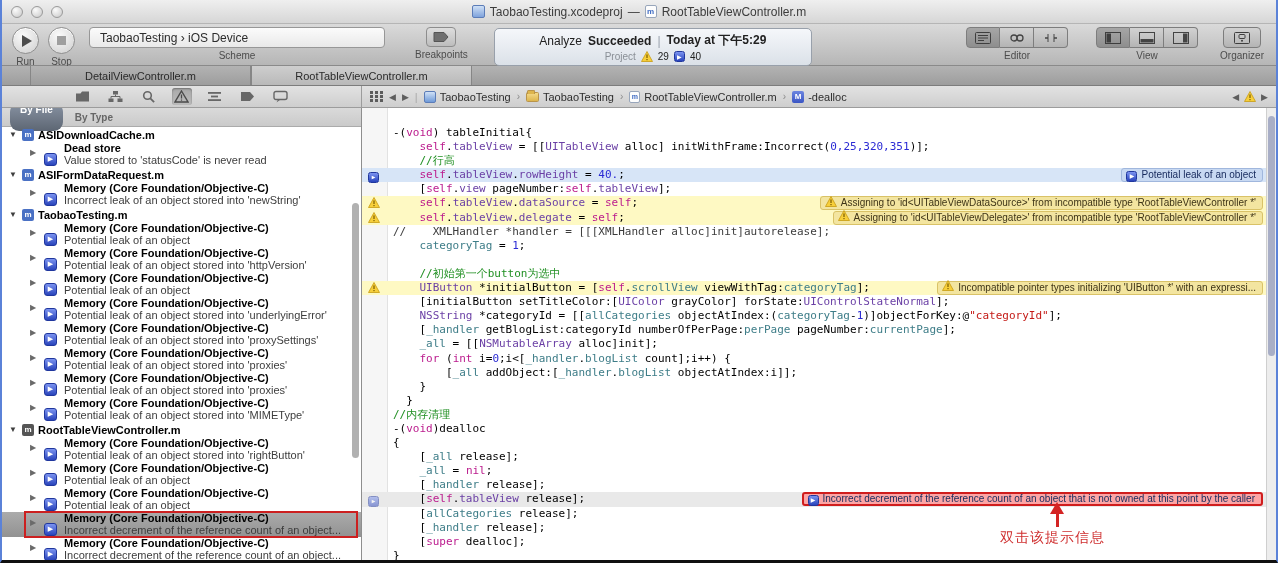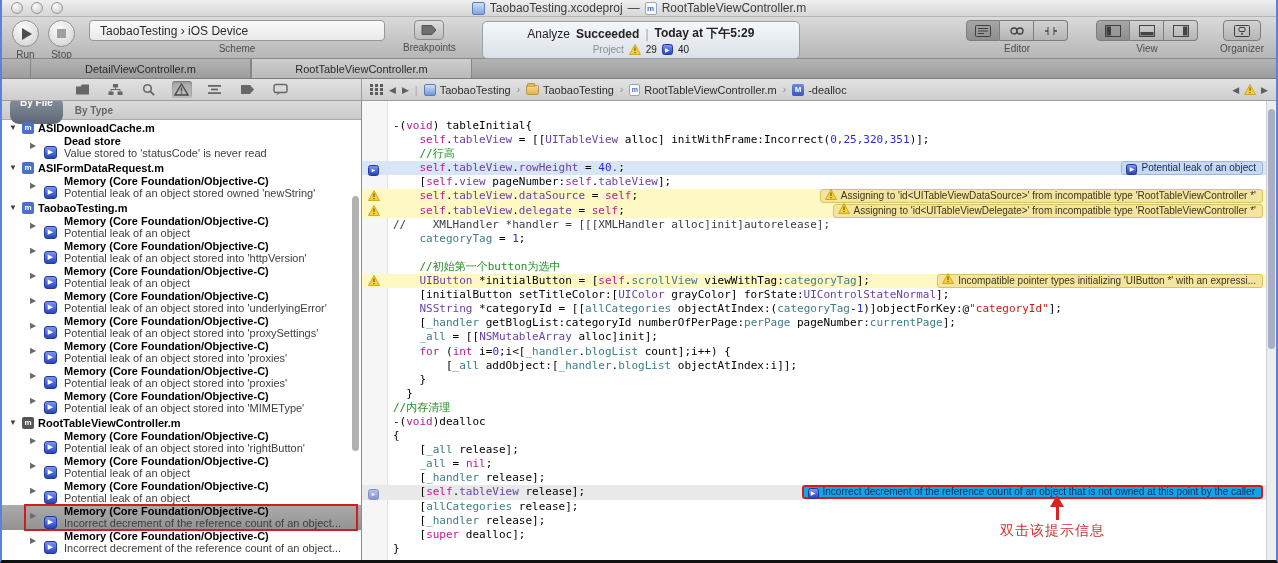--- a/index.html
+++ b/index.html
@@ -4,21 +4,21 @@
 <style>
   * { margin:0; padding:0; box-sizing:border-box; }
   html,body { width:1278px; height:563px; overflow:hidden; }
   body {
     font-family:"Liberation Sans", sans-serif;
     background:#fff; position:relative;
     border-left:2px solid #5b82d8; border-right:2px solid #5b82d8; border-bottom:3px solid #101010;
     display:flex; flex-direction:column;
   }
   
-  .titlebar { height:17px; background:linear-gradient(#efefef,#d6d6d6); border-bottom:1px solid #b5b5b5; position:relative; display:flex; align-items:center; flex:none; }
+  .titlebar { height:24px; background:linear-gradient(#efefef,#d6d6d6); border-bottom:1px solid #b5b5b5; position:relative; display:flex; align-items:center; flex:none; }
   .traffic { display:flex; gap:8px; margin-left:9px; z-index:2; }
   .light { width:12px; height:12px; border-radius:50%; background:radial-gradient(circle at 35% 30%, #fbfbfb,#c7c7c7); border:1px solid #9a9a9a; }
   .window-title { position:absolute; left:0; right:0; display:flex; justify-content:center; align-items:center; gap:5px; font-size:12px; color:#3c3c3c; }
   .ticon-proj { width:13px; height:13px; border-radius:2px; background:linear-gradient(#cfe0f6,#7fa3dc); border:1px solid #5b7cb8; display:inline-block; }
   .ticon-m { width:12px; height:13px; background:#fdfdfd; border:1px solid #98a6bb; border-radius:2px; color:#3f6cc4; font-size:8px; font-weight:bold; display:inline-flex; align-items:center; justify-content:center; }
   
   .toolbar { height:42px; background:linear-gradient(#dadada,#b6b6b6); border-bottom:1px solid #8a8a8a; display:flex; align-items:flex-start; padding-top:3px; flex:none; }
   .tgroup { display:flex; flex-direction:column; align-items:center; }
   .tlabel { font-size:10px; color:#4c4c4c; margin-top:2px; white-space:nowrap; }
   .circle-btn { width:27px; height:27px; border-radius:50%; background:radial-gradient(circle at 40% 30%, #fafafa,#cfcfcf); border:1px solid #8f8f8f; box-shadow:inset 0 1px 0 #fff; display:flex; align-items:center; justify-content:center; }
@@ -96,21 +96,21 @@
   .c-k { color:#bb1b8d; }
   .c-t { color:#6a3fa5; }
   .c-v { color:#3e7d88; }
   .c-n { color:#2a2ad4; }
   .c-c { color:#1f8f21; }
   .c-g { color:#3c3c3c; }
   .c-s { color:#c41a16; }
   .ann { position:absolute; right:13px; top:0; height:14px; display:flex; align-items:center; gap:4px; padding:0 6px 0 4px; border-radius:3px; font-family:"Liberation Sans", sans-serif; font-size:10px; white-space:nowrap; }
   .ann-analyzer { background:#c8d9f2; border:1px solid #a0b7dd; color:#16295c; }
   .ann-warning { background:#f3e5a0; border:1px solid #d9c267; color:#3e3417; }
-  .ann-analyzer-red { background:#0ea5e9; border:2px solid #d01d1d; color:#16295c; }
+  .ann-analyzer-red { background:#fca5a5; border:2px solid #d01d1d; color:#16295c; }
   .ed-scroll { position:absolute; right:0; top:0; bottom:0; width:10px; background:#ededed; border-left:1px solid #cfcfcf; }
   .ed-thumb { position:absolute; left:1px; top:8px; width:7px; height:240px; border-radius:4px; background:#a8aec6; }
   .uparrow { position:absolute; left:688px; top:394px; width:0; height:0; border-left:7px solid transparent; border-right:7px solid transparent; border-bottom:12px solid #d42424; }
   .uparrow::after { content:""; position:absolute; left:-1.5px; top:12px; width:3px; height:13px; background:#d42424; }
   .red-note { position:absolute; left:638px; top:421px; font-size:14px; color:#cf2f2f; letter-spacing:1px; }
 </style>
 </head>
 <body>
 
 <div class="titlebar">
@@ -140,21 +140,21 @@
         <span class="stop-sq"></span>
       </div>
     <div class="tlabel">Stop</div>
   </div>
   <div class="tgroup" style="margin-left:14px">
     <div class="scheme-field">
       <span>TaobaoTesting › iOS Device</span>
     </div>
     <div class="tlabel">Scheme</div>
   </div>
-  <div class="tgroup" style="margin-left:18px">
+  <div class="tgroup" style="margin-left:30px">
     <div class="mini-btn">
       <svg width="16" height="12">
           <path d="M1 1.5h10l4 4.5-4 4.5H1z" fill="#6f6f6f" stroke="#555"></path>
         </svg>
     </div>
     <div class="tlabel">Breakpoints</div>
   </div>
   <div class="statusbox" style="margin-left:26px">
     <div class="status-l1">
       <span>Analyze</span>
@@ -359,21 +359,21 @@
         <div class="file-row">
           <span class="disc">▼</span>
           <span class="ficon" style="background: rgb(74, 113, 196);">m</span>
           <span class="fname">ASIFormDataRequest.m</span>
         </div>
         <div class="issue-row">
           <span class="disc2">▶</span>
           <span class="abadge-wrap"><span class="abadge lg">▶</span></span>
           <span class="itext">
             <span class="ititle">Memory (Core Foundation/Objective-C)</span>
-            <span class="idetail">Potential leak of an object stored owned 'newString'</span>
+            <span class="idetail">Incorrect leak of an object stored into 'newString'</span>
           </span>
         </div>
         <div class="file-row">
           <span class="disc">▼</span>
           <span class="ficon" style="background: rgb(74, 113, 196);">m</span>
           <span class="fname">TaobaoTesting.m</span>
         </div>
         <div class="issue-row">
           <span class="disc2">▶</span>
           <span class="abadge-wrap"><span class="abadge lg">▶</span></span>

